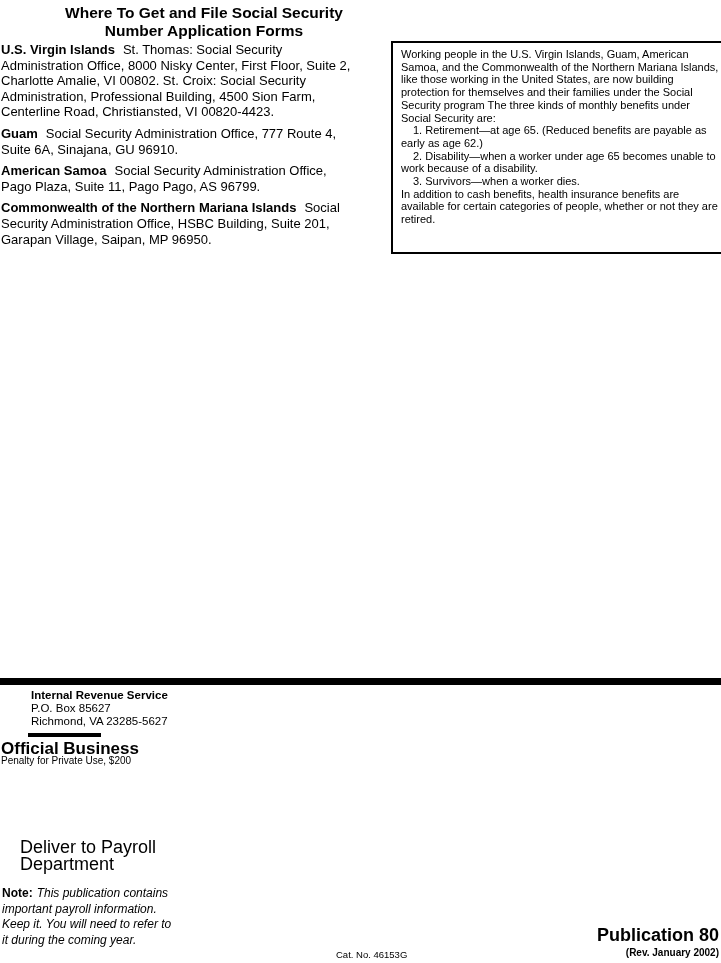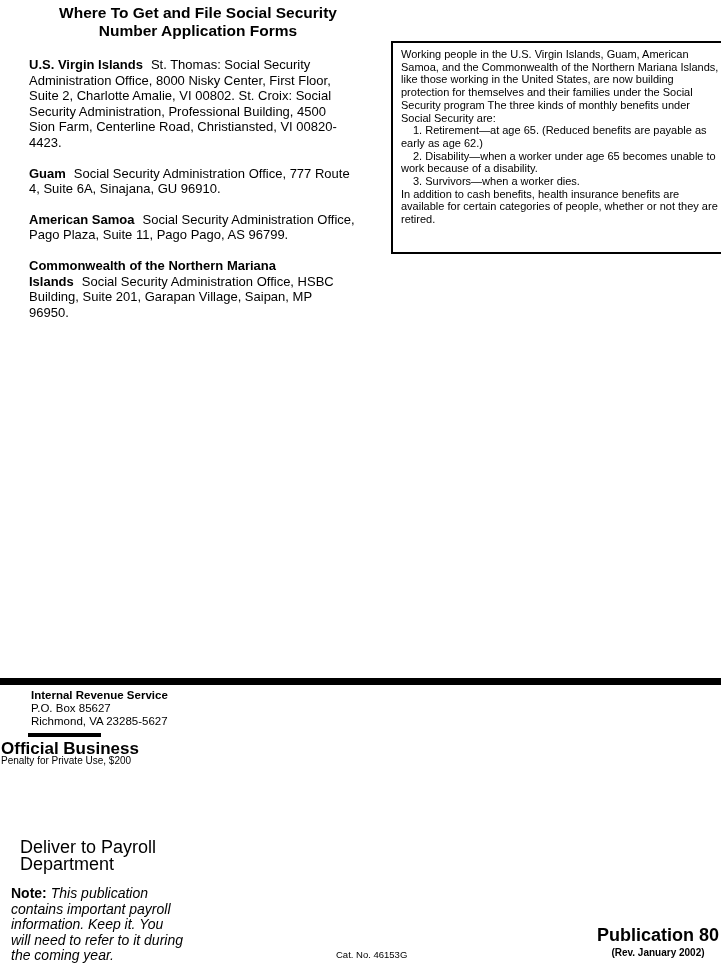--- a/index.html
+++ b/index.html
@@ -5,30 +5,30 @@
   html, body { margin: 0; padding: 0; }
   body {
     width: 721px; height: 963px;
     background: #ffffff; color: #000000;
     font-family: "Liberation Sans", sans-serif;
     position: relative; overflow: hidden;
   }
   .abs { position: absolute; }
 
   #page-title {
-    top: 4px; left: 12px; width: 372px;
+    top: 4px; left: 18px; width: 372px;
     text-align: center; font-weight: bold;
     font-size: 15.5px; line-height: 17.5px;
   }
 
   #left-col {
     top: 42px; left: 1px; width: 354px;
     font-size: 13px; line-height: 15.6px;
   }
-  .loc { margin: 15px 0 6px 0; padding-left: 28px; }
+  .loc { margin: 0 0 6px 0; }
   .loc .loc-label { font-weight: bold; margin-right: 8px; }
 
   #info-box {
     top: 41px; left: 391px; width: 340px; height: 213px;
     box-sizing: border-box;
     border: 2px solid #000;
     padding: 5px 8px;
     font-size: 11px; line-height: 12.7px;
   }
   #info-box .indent { text-indent: 12px; }
@@ -39,27 +39,27 @@
   #sender { top: 689px; left: 1px; font-size: 11.5px; line-height: 13.2px; padding-left: 30px; }
   #sender .sender-name { font-weight: bold; }
 
   #official { top: 742px; left: 1px; font-size: 17px; line-height: 13px; font-weight: bold; text-align: right; }
   #penalty  { top: 755px; left: 1px; font-size: 10px; }
 
   #delivery { top: 839px; left: 20px; font-size: 18px; font-weight: normal; line-height: 16.5px; }
 
   #note {
     top: 886px; left: 2px; width: 174px;
-    font-size: 14px; line-height: 15.6px; font-style: italic; margin-left: 9px;
+    font-size: 12px; line-height: 15.6px; font-style: italic;
   }
   #note .note-label { font-style: normal; font-weight: bold; margin-right: 4px; }
 
   #cat-no { top: 949px; left: 336px; font-size: 9.5px; }
 
-  #pub-block { top: 925px; right: 2px; text-align: center; }
+  #pub-block { top: 925px; right: 2px; text-align: right; }
   #pub-block .pub-title { font-size: 18px; font-weight: bold; line-height: 21px; }
   #pub-block .pub-rev   { font-size: 10px; font-weight: bold; line-height: 13px; }
 </style>
 </head>
 <body>
 
 <div id="page-title" class="abs">
   <div>Where To Get and File Social Security</div>
   <div>Number Application Forms</div>
 </div>

